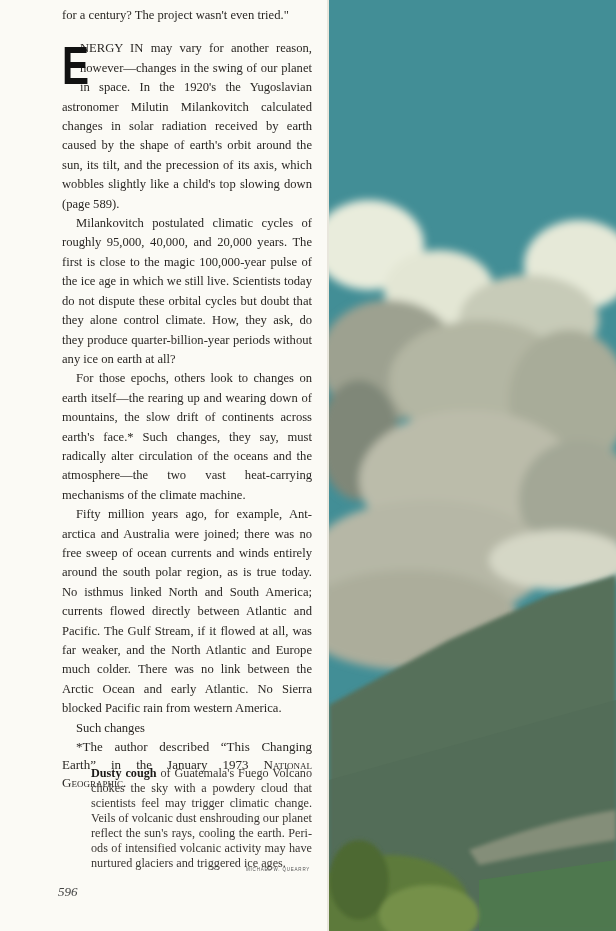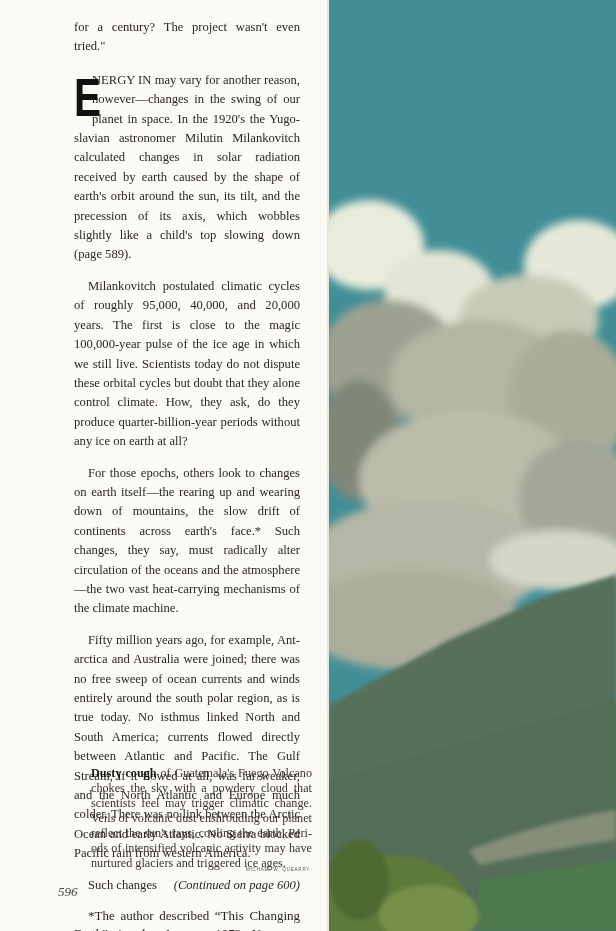--- a/index.html
+++ b/index.html
@@ -1,18 +1,18 @@
 <!DOCTYPE html>
 <html><head>
 <meta charset="utf-8">
 <style>
   html, body { margin:0; padding:0; }
   body { width:616px; height:931px; position:relative; overflow:hidden; background:#fbfaf5; font-family:"Liberation Serif", serif; color:#2a2724; }
   .textcol { position:absolute; left:62px; top:6px; width:250px; font-size:12.6px; line-height:19.4px; text-align:justify; }
-  .textcol p { margin:12px; text-indent:14px; hyphens:manual; }
+  .textcol p { margin:0; text-indent:14px; hyphens:manual; }
   .textcol p.noindent { text-indent:0; }
   .section { margin-top:14px !important; }
   .dropcap { float:left; font-family:"Liberation Sans", sans-serif; font-weight:bold; font-size:54px; line-height:44px; margin:4px 5px 0 0; color:#111; transform:scaleX(0.75); transform-origin:left top; width:13px; }
   .smallcaps { font-variant:small-caps; }
   .cont { float:right; font-style:italic; }
   .footnote { font-size:13px; line-height:18px; margin-top:6px; text-indent:10px; }
   .caption { position:absolute; left:91px; top:766px; width:221px; font-size:12.2px; line-height:15px; text-align:justify; color:#3a3632; }
   .caption b { color:#1a1816; }
   .credit { position:absolute; left:246px; top:867px; font-family:"Liberation Sans", sans-serif; font-size:4.5px; letter-spacing:0.8px; color:#555; }
   .pagenum { position:absolute; left:58px; top:884px; font-size:13px; color:#444;font-style:italic; }
@@ -24,21 +24,21 @@
 <body>
 
 <div class="gutter"></div>
 
 <div class="textcol">
   <p class="noindent">for a century? The project wasn't even tried."</p>
   <p class="noindent section"><span class="dropcap">E</span><span>NERGY IN</span><span> may vary for another reason, however—changes in the swing of our planet in space. In the 1920's the Yugo­slavian astronomer Milutin Milankovitch calculated changes in solar radiation received by earth caused by the shape of earth's orbit around the sun, its tilt, and the precession of its axis, which wobbles slightly like a child's top slowing down (page 589).</span></p>
   <p>Milankovitch postulated climatic cycles of roughly 95,000, 40,000, and 20,000 years. The first is close to the magic 100,000-year pulse of the ice age in which we still live. Scientists today do not dispute these orbital cycles but doubt that they alone control climate. How, they ask, do they produce quarter-billion-year periods without any ice on earth at all?</p>
   <p>For those epochs, others look to changes on earth itself—the rearing up and wearing down of mountains, the slow drift of continents across earth's face.* Such changes, they say, must radically alter circulation of the oceans and the atmosphere—the two vast heat-carrying mechanisms of the climate machine.</p>
   <p>Fifty million years ago, for example, Ant­arctica and Australia were joined; there was no free sweep of ocean currents and winds entirely around the south polar region, as is true today. No isthmus linked North and South America; currents flowed directly between Atlantic and Pacific. The Gulf Stream, if it flowed at all, was far weaker, and the North Atlantic and Europe much colder. There was no link between the Arctic Ocean and early Atlantic. No Sierra blocked Pacific rain from western America.</p>
-  <p><span>Such changes</span><span class="cont">(Continued on page 600)</span></p>
+  <p><span>Such changes</span></p>
   <p class="footnote"><span>*The author described “This Changing Earth” in the January 1973 </span><span class="smallcaps">National Geographic</span><span>.</span></p>
 </div>
 
 <div class="caption"><b>Dusty cough</b><span> of Guatemala's Fuego Volcano chokes the sky with a powdery cloud that scientists feel may trigger climatic change. Veils of volcanic dust enshrouding our planet reflect the sun's rays, cooling the earth. Peri­ods of intensified volcanic activity may have nurtured glaciers and triggered ice ages.</span></div>
 <div class="credit">MICHAEL W. QUEARRY</div>
 <div class="pagenum">596</div>
 
 <div class="photo">
   <svg width="287" height="931" viewBox="0 0 287 931">
     <defs>

